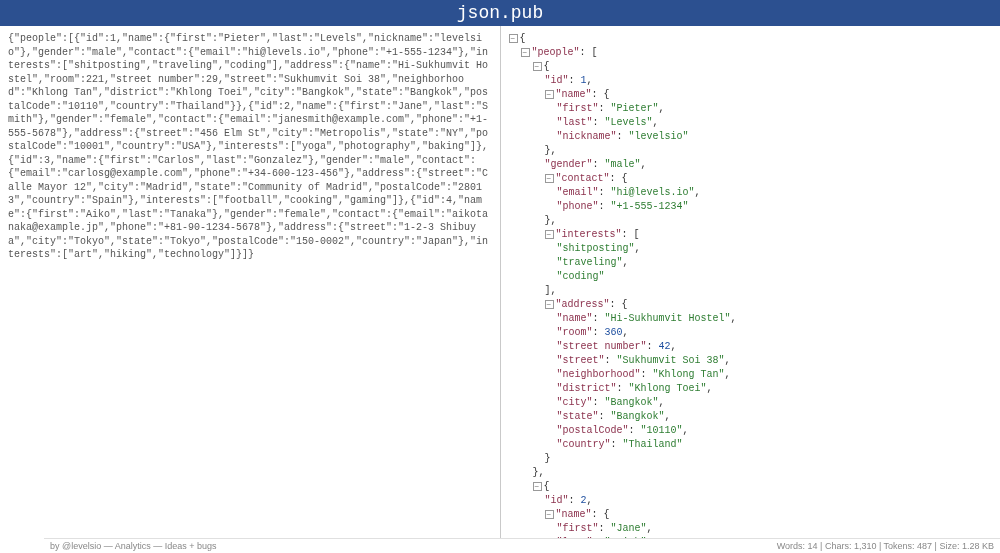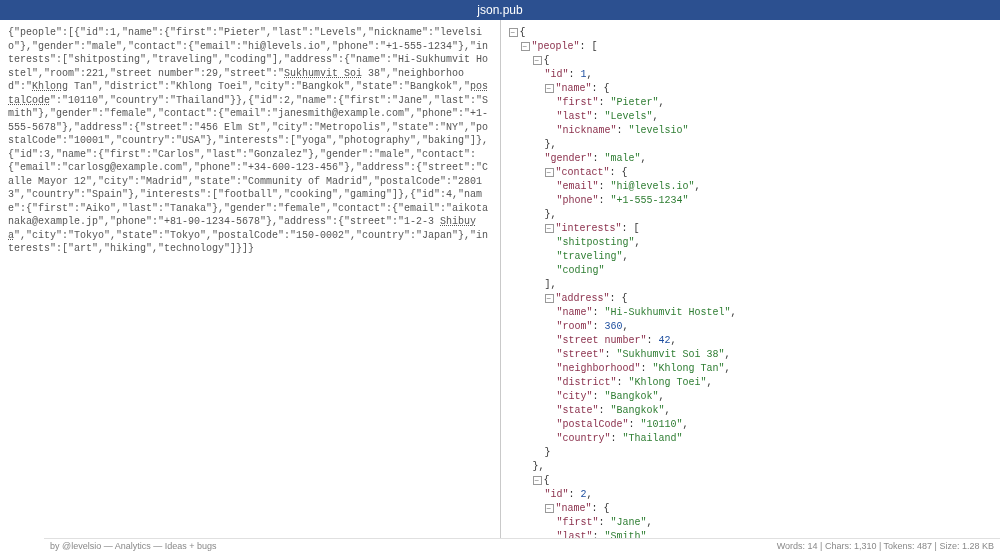--- a/index.html
+++ b/index.html
@@ -11,22 +11,22 @@
   height: 553px;
   overflow: hidden;
   display: flex;
   flex-direction: column;
 }
 .header {
   background: #2c5090;
   color: #fff;
   text-align: center;
   padding: 3px 6px;
-  font-size: 12px;
-  font-family: Liberation Sans, sans-serif;
+  font-size: 18px;
+  font-family: Liberation Mono, monospace;
 }
 .main {
   flex: 1;
   display: flex;
   overflow: hidden;
 }
 .pane {
   flex: 1;
   overflow: hidden;
   position: relative;
@@ -35,21 +35,21 @@
 .pane-left {
   border-right: 1px solid #c9c9c9;
 }
 .raw {
   color: #555;
   line-height: 1.35;
   word-break: break-all;
   white-space: pre-wrap;
   font-size: 10px;
 }
-.raw .ul { text-decoration: underline; text-decoration-style: dotted; }
+.raw .ul { text-decoration-style: dotted; }
 .tree {
   font-size: 10px;
   line-height: 1.4;
   color: #333;
 }
 .tree .line { white-space: pre; }
 .tree .key { color: #8b304c; }
 .tree .str { color: #2e7d32; }
 .tree .num { color: #1c4d9e; }
 .tree .brace { color: #333; }

